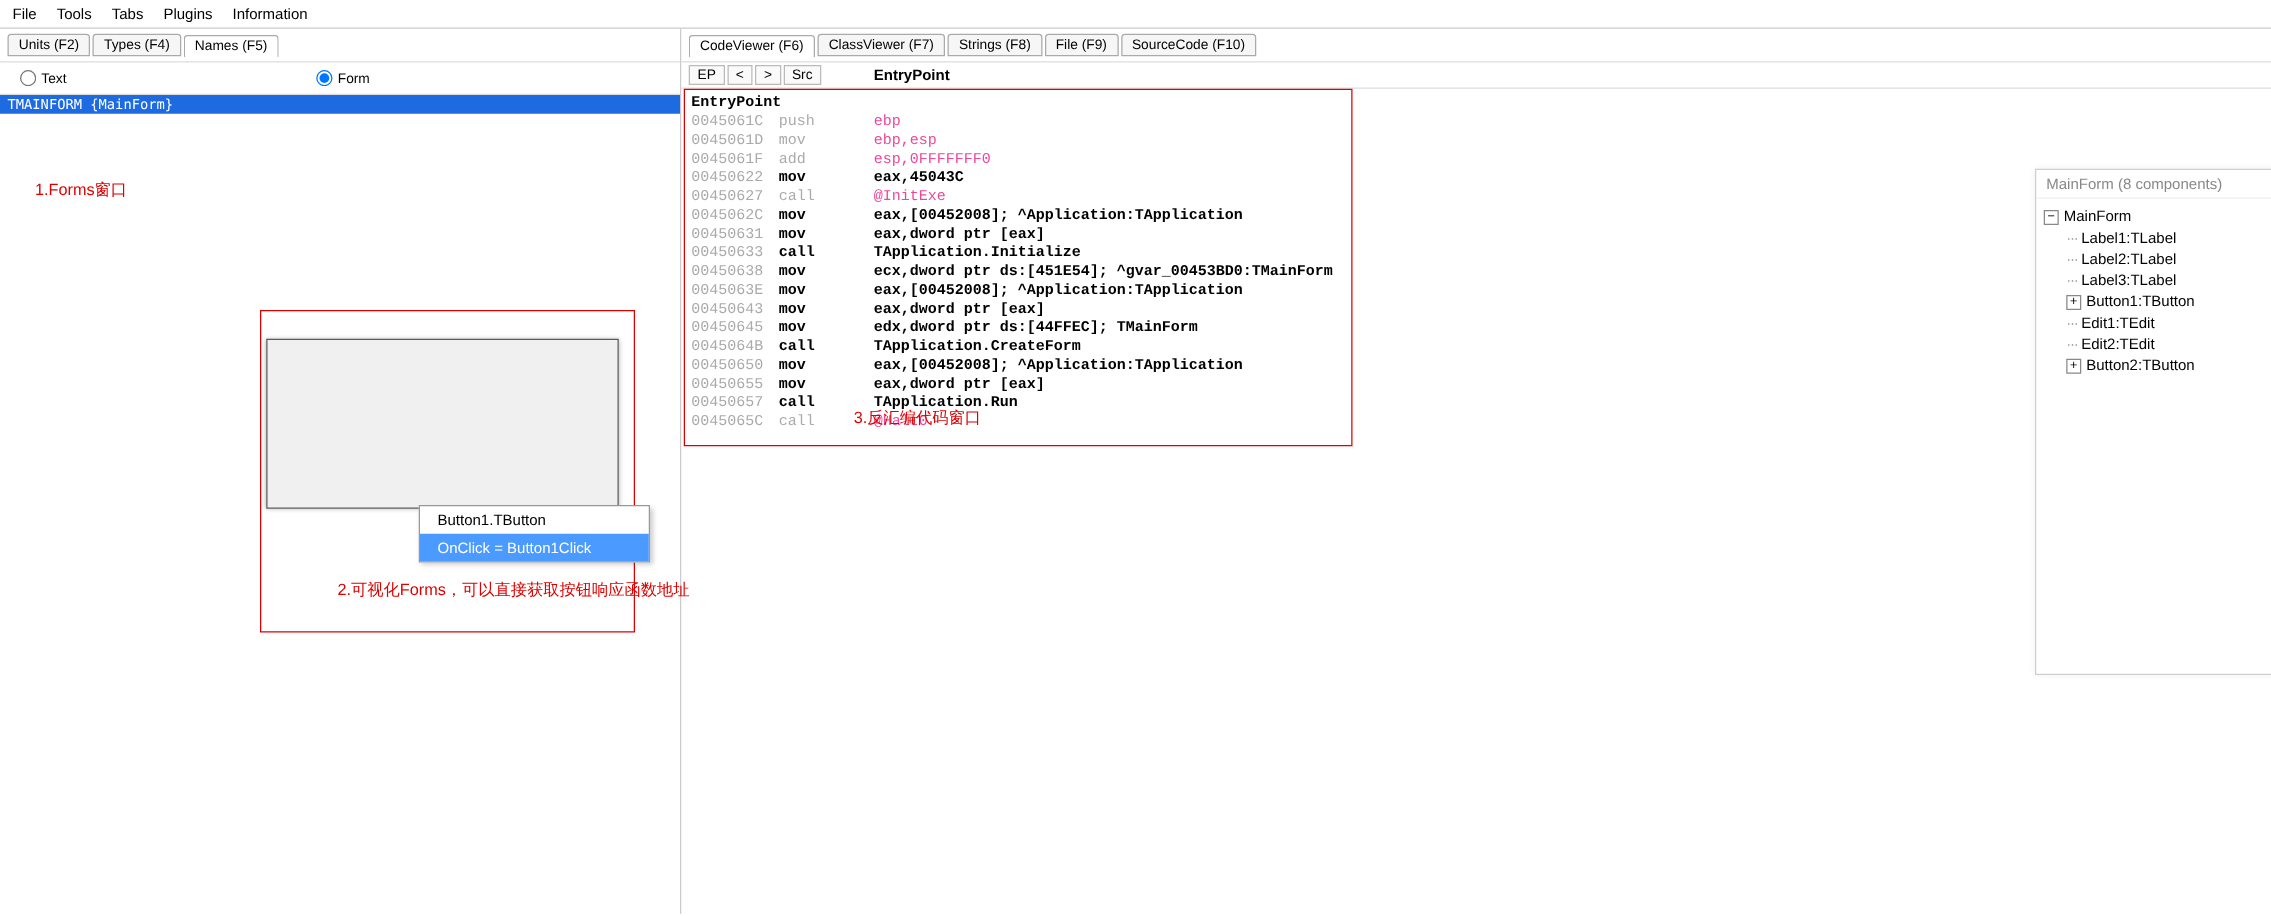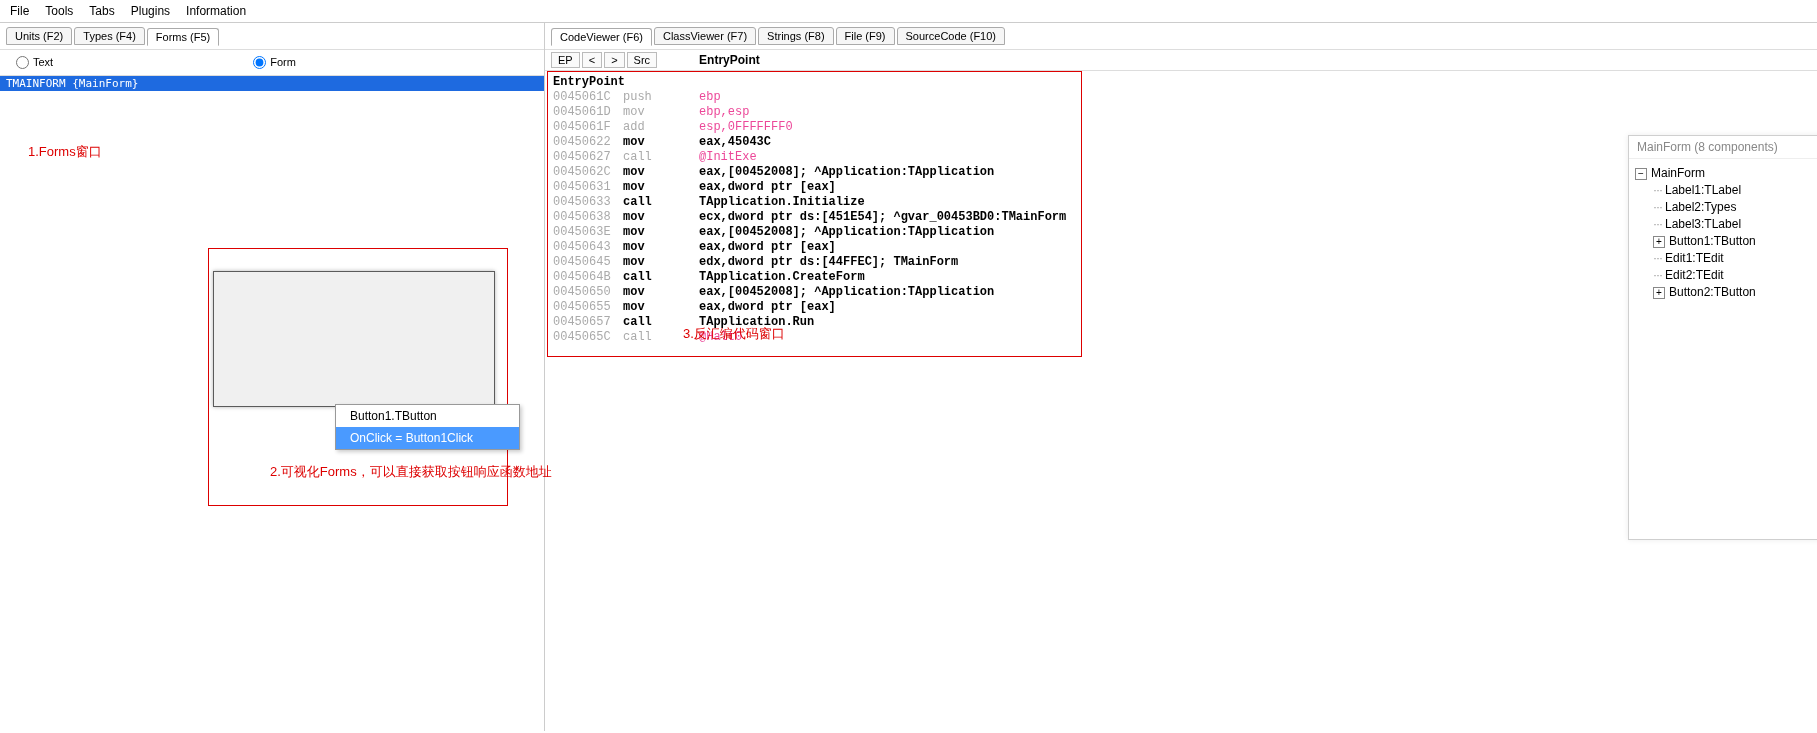--- a/index.html
+++ b/index.html
@@ -11,21 +11,21 @@
   .main { display: flex; height: calc(733px - 25px); }
   
   .left-pane { width: 545px; border-right: 1px solid #ccc; display: flex; flex-direction: column; position: relative; }
   .right-pane { flex: 1; display: flex; flex-direction: column; position: relative; }
   
   .tabs { display: flex; padding: 4px 6px; border-bottom: 1px solid #ddd; gap: 2px; }
   .tab { border: 1px solid #aaa; border-radius: 3px 3px 0 0; padding: 2px 8px; background: #f6f6f6; cursor: pointer; font-size: 11px; }
   .tab.active { background: #fff; border-bottom: 1px solid #fff; position: relative; top: 1px; }
   
   .radio-row { display: flex; gap: 200px; padding: 6px 16px; border-bottom: 1px solid #ddd; }
-  .radio-row label { display: flex; align-items: flex-start; gap: 4px; font-size: 11px; }
+  .radio-row label { display: flex; align-items: center; gap: 4px; font-size: 11px; }
   
   .form-list { height: 16px; }
   .form-list-item { background: #1e6ae0; color: #fff; padding: 1px 6px; font-size: 11px; font-family: Consolas, monospace; }
   
   .annot { color: #d00; position: absolute; font-size: 13px; }
   .red-box { position: absolute; border: 1px solid #d00; }
   
   
   .delphi-form { position: absolute; left: 213px; top: 248px; width: 282px; height: 136px; border: 1px solid #5b5b5b; background: #f0f0f0; box-shadow: 0 0 4px rgba(0,0,0,0.3); }
   .titlebar { display: flex; align-items: center; height: 26px; padding: 0 6px; background: #fff; border-bottom: 1px solid #ccc; }
@@ -78,21 +78,21 @@
   <span>Plugins</span>
   <span>Information</span>
 </div>
 
 <div class="main">
 
   <div class="left-pane">
     <div class="tabs">
       <div class="tab">Units (F2)</div>
       <div class="tab">Types (F4)</div>
-      <div class="tab active">Forms (F5)</div>
+      <div class="tab active">Names (F5)</div>
     </div>
     <div class="radio-row">
       <label>
           <input type="radio" name="fm" style="">
           <span>Text</span>
         </label>
       <label>
           <input type="radio" name="fm" checked="" style="">
           <span>Form</span>
         </label>
@@ -141,21 +141,21 @@
           <div class="tree-row">
             <span class="tw">−</span>
             <span>MainForm</span>
           </div>
           <div class="tree-row indent1">
             <span class="dots">···</span>
             <span>Label1:TLabel</span>
           </div>
           <div class="tree-row indent1">
             <span class="dots">···</span>
-            <span>Label2:Types</span>
+            <span>Label2:TLabel</span>
           </div>
           <div class="tree-row indent1">
             <span class="dots">···</span>
             <span>Label3:TLabel</span>
           </div>
           <div class="tree-row indent1">
             <span class="tw">+</span>
             <span>Button1:TButton</span>
           </div>
           <div class="tree-row indent1">

